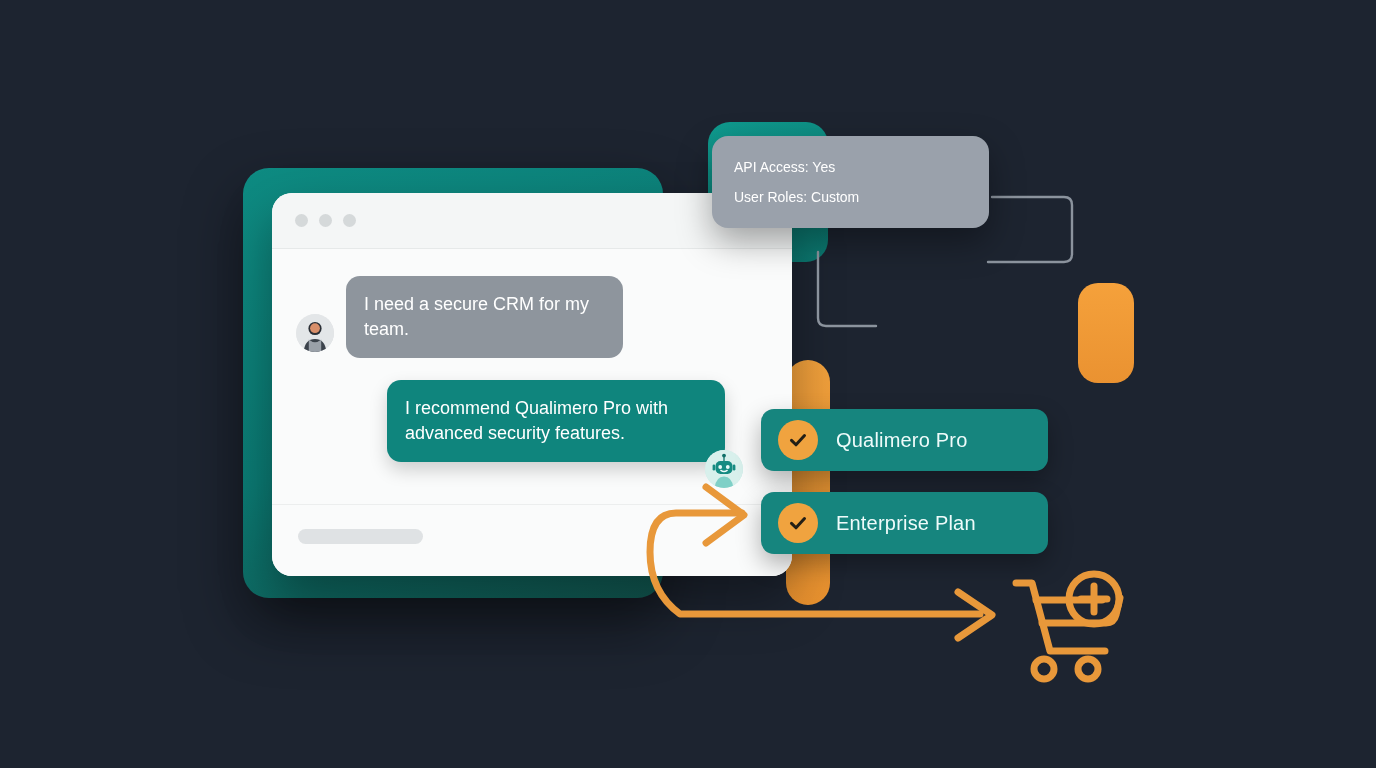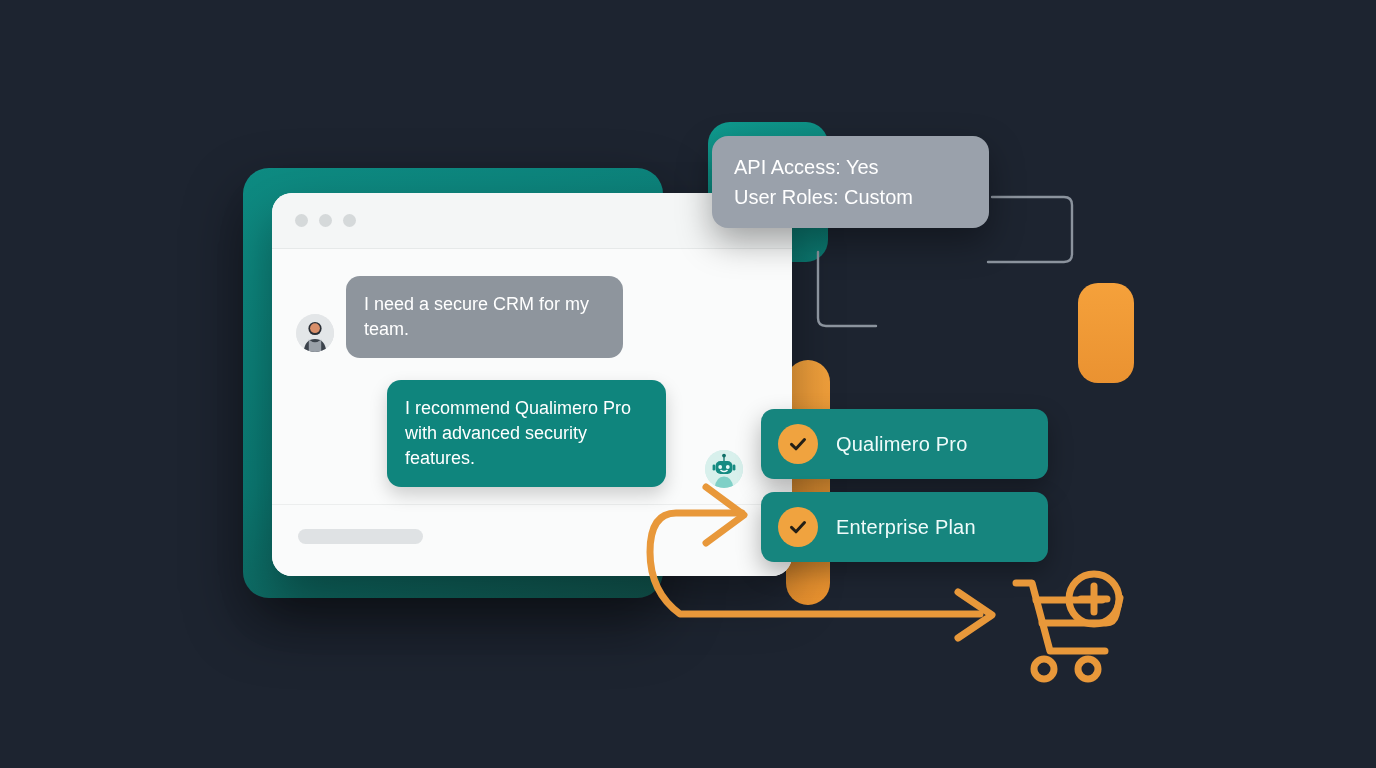--- a/index.html
+++ b/index.html
@@ -75,53 +75,53 @@
   .bubble {
     position: absolute;
     font-size: 18px; line-height: 25px; color: #ffffff;
     padding: 16px 18px;
   }
   .bubble-user {
     left: 346px; top: 276px; width: 277px;
     background: #8e959d; border-radius: 14px;
   }
   .bubble-bot {
-    left: 387px; top: 380px; width: 279px;
+    left: 387px; top: 380px; width: 338px;
     background: #0f857d; border-radius: 14px;
     box-shadow: 0 8px 18px rgba(0,0,0,.18);
   }
 
   
   .info-card {
     position: absolute;
     background: #9aa1ab;
     border-radius: 16px;
     color: #ffffff;
-    font-size: 20px; line-height: 30px;
+    font-size: 14px; line-height: 30px;
     padding: 16px 22px;
     box-shadow: 0 14px 34px rgba(0,0,0,.35);
     z-index: 8;
   }
   .card-specs { left: 712px; top: 136px; width: 277px; }
   .card-roles { left: 872px; top: 268px; width: 245px; }
   .info-card .line { white-space: nowrap; }
   .glitch { position: relative; }
   .glitch::after {
     content: ""; position: absolute; right: -4px; top: 6px;
     width: 10px; height: 10px; border: 2px solid #c6ccd3;
     border-radius: 50%; opacity: .85;
   }
 
   
   .connectors { position: absolute; left: 0; top: 0; width: 1376px; height: 768px; z-index: 3; pointer-events: none; }
 
   
   .option-card {
     position: absolute; left: 761px;
-    width: 287px; height: 70px;
+    width: 287px; height: 62px;
     background: #16857e; border-radius: 13px;
     display: flex; align-items: center; gap: 18px; padding-left: 17px;
     box-shadow: 0 10px 24px rgba(0,0,0,.3);
     z-index: 7;
   }
   .option-1 { top: 409px; }
   .option-2 { top: 492px; }
   .check-circle {
     width: 40px; height: 40px; border-radius: 50%;
     background: #f0a33f; flex: 0 0 40px;

